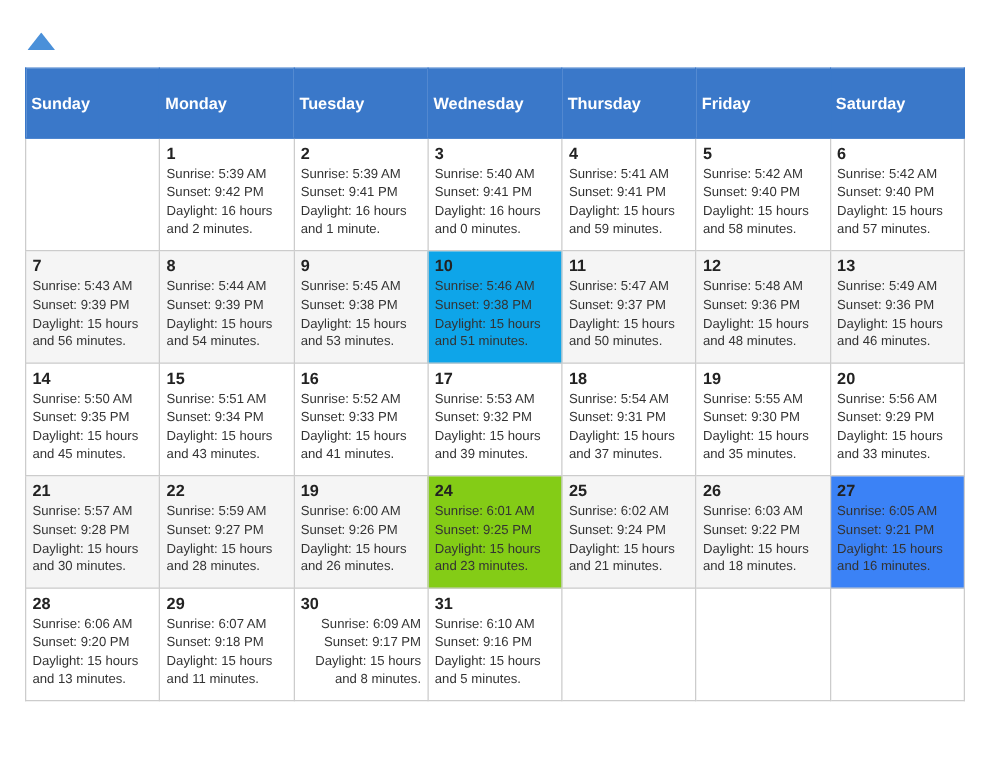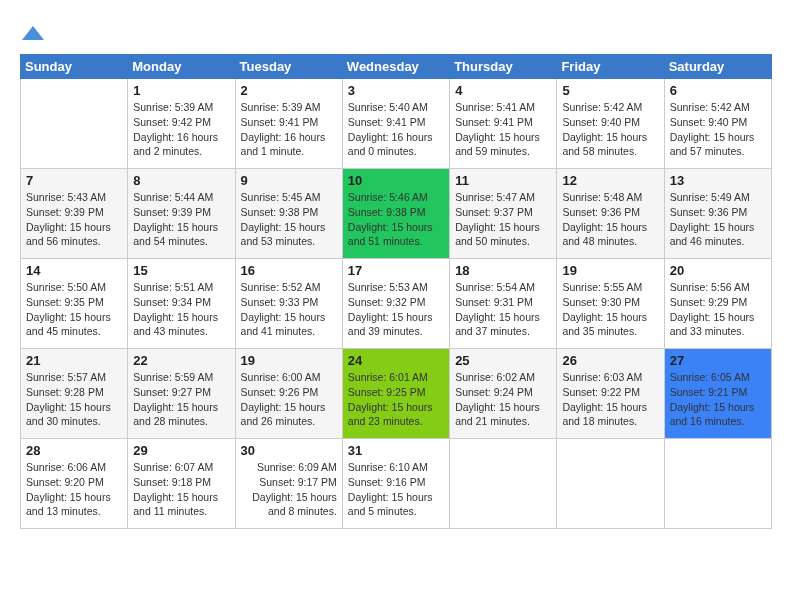--- a/index.html
+++ b/index.html
@@ -34,21 +34,21 @@
       color: #333;
     }
     table {
       width: 100%;
       border-collapse: collapse;
       font-size: 11px;
     }
     th {
       background-color: #3a78c9;
       color: #fff;
-      padding: 4px 4px;
+      padding: 20px 4px;
       text-align: left;
       font-size: 13px;
       border: 1px solid #3a78c9;
     }
     td {
       border: 1px solid #ccc;
       padding: 4px 5px;
       vertical-align: top;
       min-height: 80px;
       height: 90px;
@@ -166,21 +166,21 @@
 Daylight: 15 hours
 and 54 minutes.</div>
         </td>
         <td style="background: rgb(245, 245, 245);">
           <span class="day-number">9</span>
           <div class="day-info" style="white-space: pre-line;">Sunrise: 5:45 AM
 Sunset: 9:38 PM
 Daylight: 15 hours
 and 53 minutes.</div>
         </td>
-        <td style="background: #22c55e;">
+        <td style="background: #0ea5e9;">
           <span class="day-number">10</span>
           <div class="day-info" style="white-space: pre-line;">Sunrise: 5:46 AM
 Sunset: 9:38 PM
 Daylight: 15 hours
 and 51 minutes.</div>
         </td>
         <td style="background: rgb(245, 245, 245);">
           <span class="day-number">11</span>
           <div class="day-info" style="white-space: pre-line;">Sunrise: 5:47 AM
 Sunset: 9:37 PM

